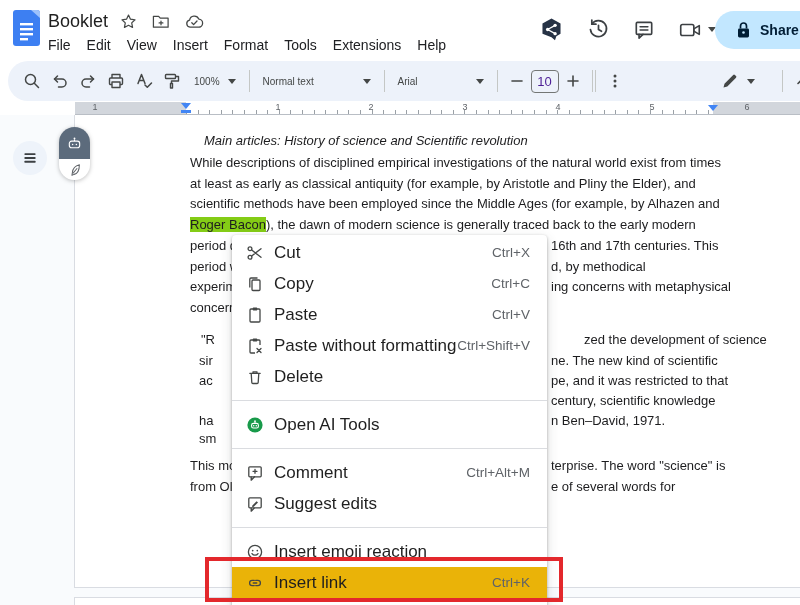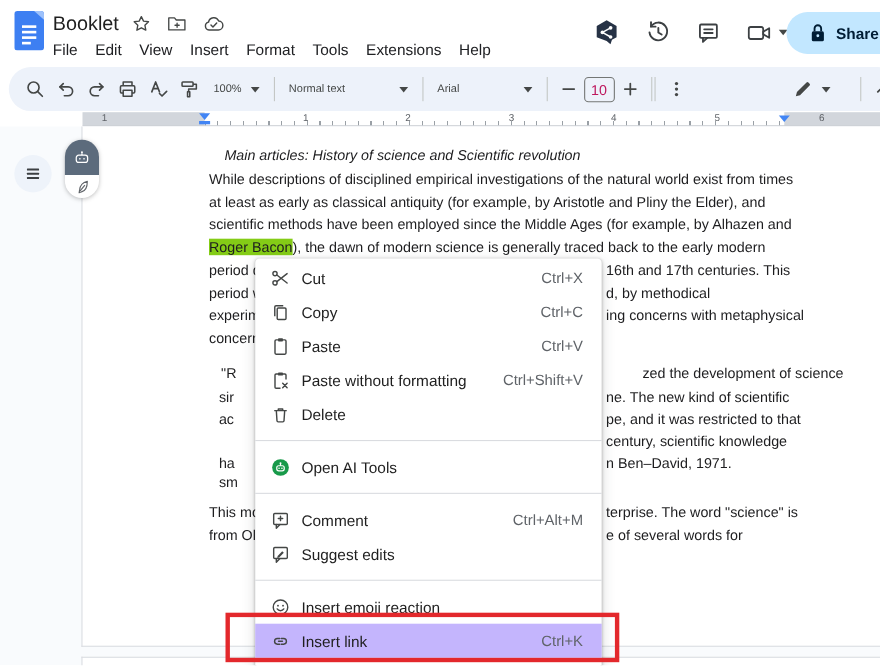--- a/index.html
+++ b/index.html
@@ -21,21 +21,21 @@
       border-top:5px solid #444746;display:inline-block;}
 
   
   .toolbar{position:absolute;left:8px;top:61px;width:810px;height:40px;background:#edf2fa;
       border-radius:20px;display:flex;align-items:center;padding:0 10px;box-sizing:border-box;}
   .tbtn{width:28px;height:28px;display:flex;align-items:center;justify-content:center;border-radius:4px;flex:0 0 auto;}
   .tsep{width:1px;height:22px;background:#c4c7c5;margin:0 5px;flex:0 0 auto;}
   .tlabel{font-size:10px;color:#444746;}
   .tdrop{display:flex;align-items:center;gap:8px;padding:0 8px;flex:0 0 auto;}
   .size-box{width:26px;height:21px;border:1px solid #747775;border-radius:4px;display:flex;
-      align-items:center;justify-content:center;font-size:13px;color:#be185d;background:transparent;}
+      align-items:center;justify-content:center;font-size:13px;color:#4c1d95;background:transparent;}
   .tspacer{flex:1 1 auto;}
 
   
   .ruler{position:absolute;left:0;top:102px;width:800px;height:13px;}
   .ruler-line{position:absolute;left:75px;right:0;bottom:0;height:1px;background:#b9bec5;}
   .ruler-gray{position:absolute;top:0;height:12px;background:#d2d6dc;}
   .ruler-ticks{position:absolute;top:8px;height:4px;
       background:repeating-linear-gradient(to right,#9aa0a6 0 1px,transparent 1px 11.6px);}
   .ruler-num{position:absolute;top:0px;font-size:9px;color:#5f6368;transform:translateX(-50%);}
   .marker-tri{position:absolute;width:0;height:0;border-left:5px solid transparent;
@@ -61,23 +61,23 @@
   .doc-line{position:absolute;height:20px;line-height:20px;font-size:13px;color:#1d1d1f;white-space:pre;}
   .doc-line.italic{font-style:italic;}
   .seg{position:absolute;height:20px;line-height:20px;font-size:13px;color:#1d1d1f;white-space:pre;}
   .sel{background:#84cc16;}
 
   
   .ctx-menu{position:absolute;left:232px;top:235px;width:315px;height:400px;background:#fff;
       border-radius:4px;box-shadow:0 1px 3px rgba(0,0,0,.3),0 4px 12px rgba(60,64,67,.18);
       z-index:50;padding-top:2px;box-sizing:border-box;}
   .ctx-row{height:31px;display:flex;align-items:center;padding:0 17px 0 14px;cursor:pointer;}
-  .ctx-row.hl{background:#c4b5fd;}
+  .ctx-row.hl{background:#eab308;}
   .ctx-ic{width:18px;height:18px;margin-right:10px;flex:0 0 auto;display:flex;align-items:center;}
-  .ctx-label{flex:1 1 auto;font-size:14px;color:#1f1f1f;white-space:nowrap;}
+  .ctx-label{flex:1 1 auto;font-size:17px;color:#1f1f1f;white-space:nowrap;}
   .ctx-short{font-size:13.5px;color:#5f6368;white-space:nowrap;}
   .ctx-sep{height:1px;background:#dadce0;margin:8px 0;}
 
   .red-box{position:absolute;left:205px;top:557px;width:350px;height:37px;
       border:4px solid #e3282c;box-sizing:content-box;z-index:60;}
   svg{display:block;}
 </style>
 </head>
 <body>
 

